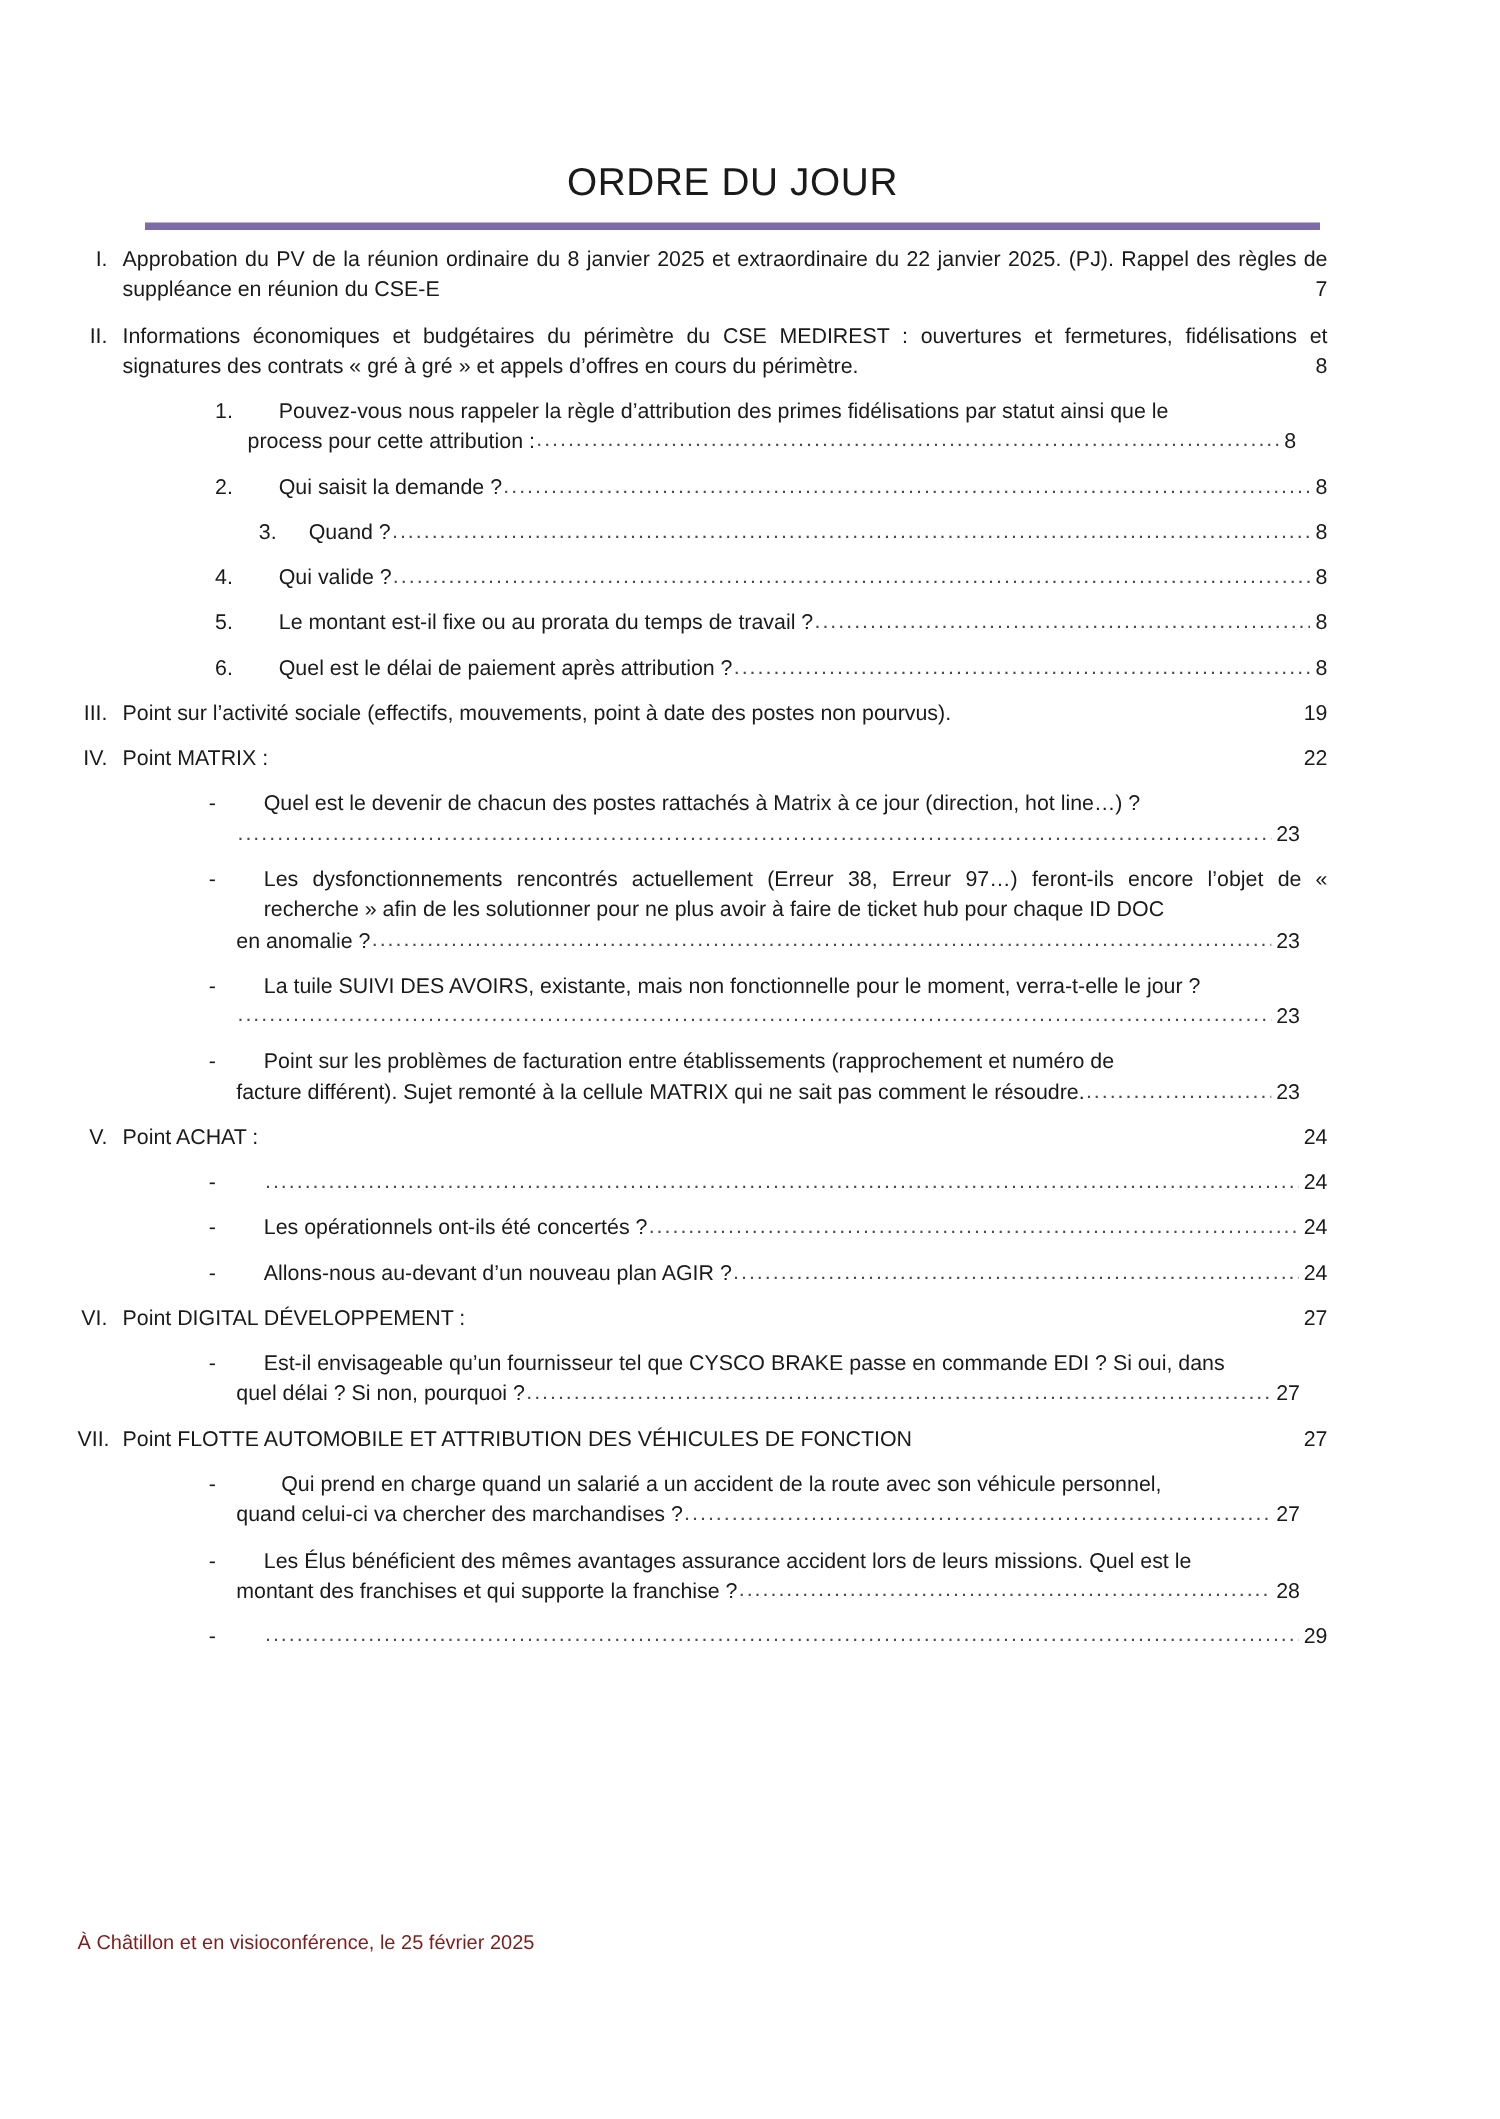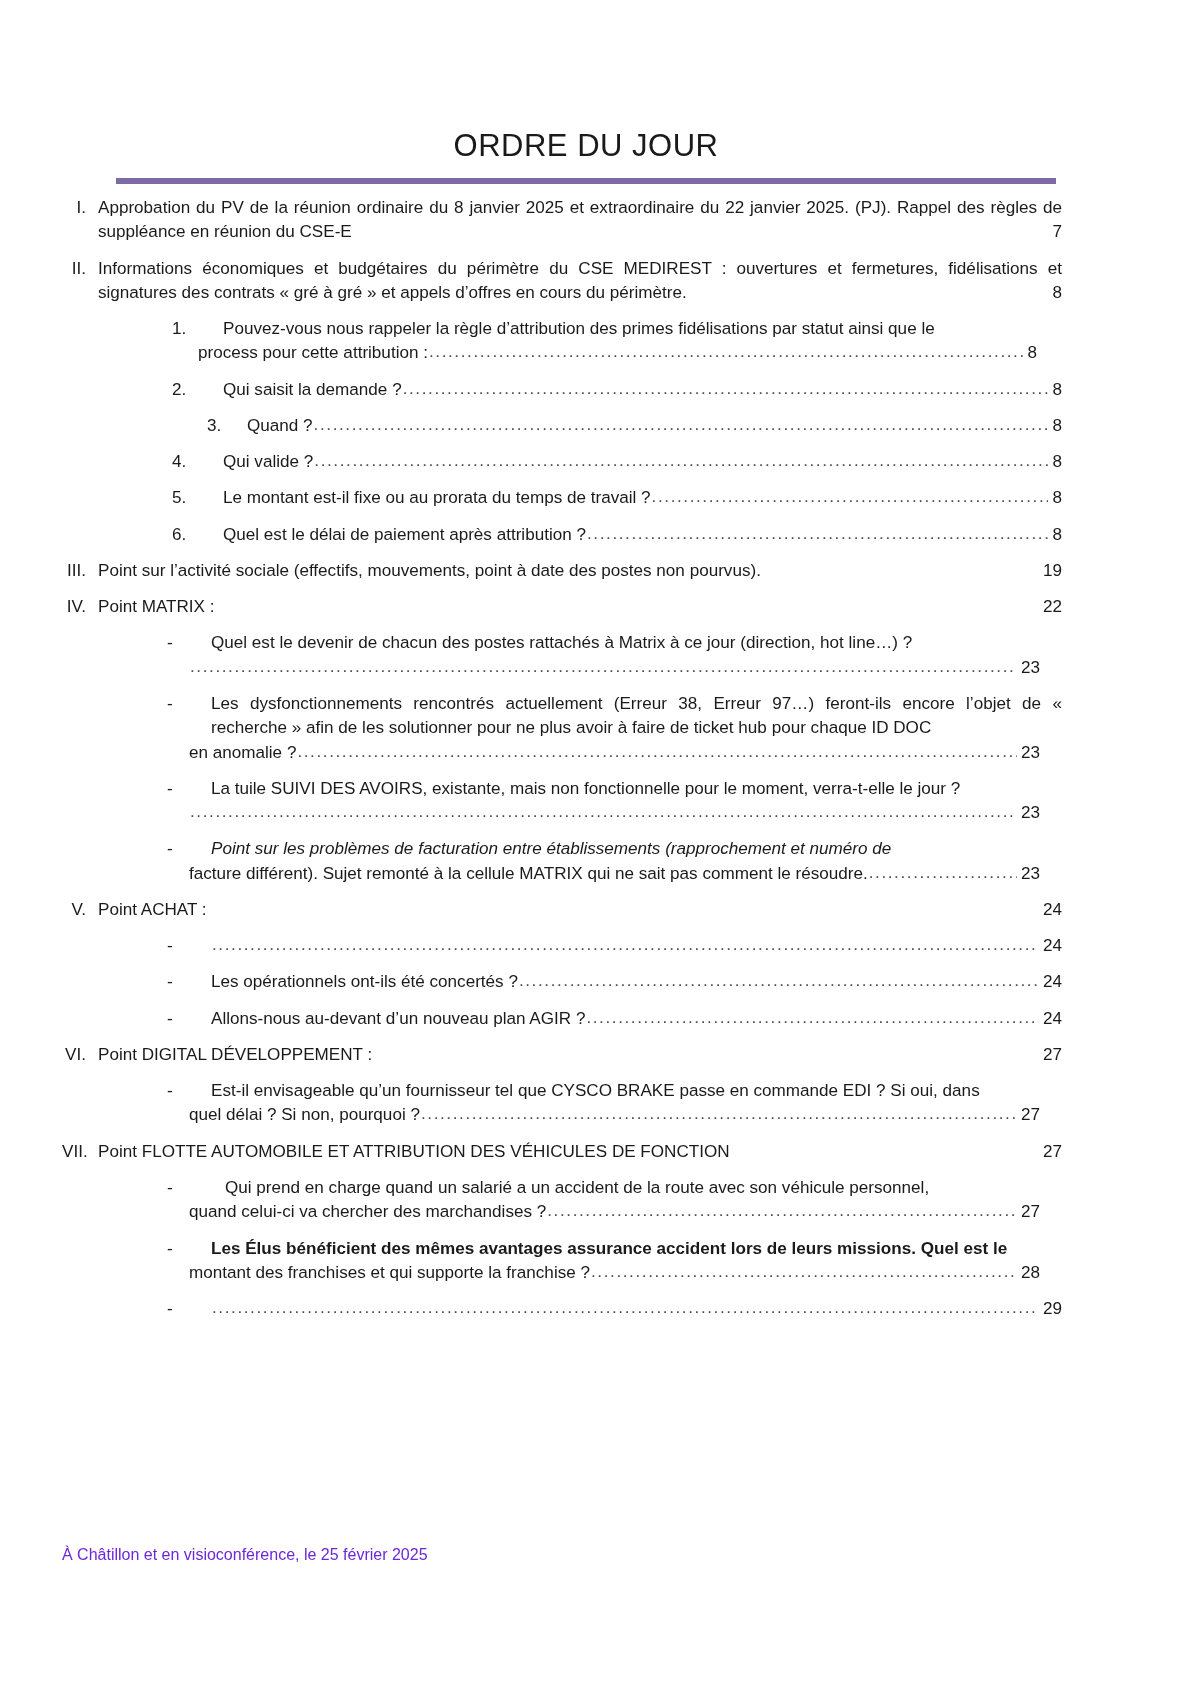--- a/index.html
+++ b/index.html
@@ -132,21 +132,21 @@
   }
   .dedent { margin-left: -25px; }
   .dedent2 { margin-left: -22px; }
 
   
   .footer {
     position: absolute;
     left: 62px;
     top: 1545px;
     font-size: 16px;
-    color: #6d28d9;
+    color: #7f1d1d;
     line-height: 1.3;
   }
 </style>
 </head>
 <body>
 
 <div class="page">
 
   <div class="title-block">
     <h1 class="doc-title">ORDRE DU JOUR</h1>
@@ -272,21 +272,21 @@
           <span class="leader-row" style="margin-left: -22px;">
             <span class="leader-txt"></span>
             <span class="leader-fill">...................................................................................................................................................................................................................................................................</span>
             <span class="pgnum">23</span>
           </span>
         </span>
       </div>
       <div class="toc-line lvl2d">
         <span class="marker">-</span>
         <span class="body-col">
-          <span class="firstlines dedent2" style="display: block; text-align: justify; margin-left: 0px; font-style: italic;">Point sur les problèmes de facturation entre établissements (rapprochement et numéro de</span>
+          <span class="firstlines dedent2" style="display: block; text-align: justify; margin-left: 0px;">Point sur les problèmes de facturation entre établissements (rapprochement et numéro de</span>
           <span class="leader-row" style="margin-left: -22px;">
             <span class="leader-txt">facture différent). Sujet remonté à la cellule MATRIX qui ne sait pas comment le résoudre.</span>
             <span class="leader-fill">...................................................................................................................................................................................................................................................................</span>
             <span class="pgnum">23</span>
           </span>
         </span>
       </div>
       <div class="toc-line lvl1 justify">
         <span class="marker">V.</span>
         <span class="body-col" style="padding-right: 0px;">
@@ -355,21 +355,21 @@
           <span class="leader-row" style="margin-left: -22px;">
             <span class="leader-txt">quand celui-ci va chercher des marchandises ?</span>
             <span class="leader-fill">...................................................................................................................................................................................................................................................................</span>
             <span class="pgnum">27</span>
           </span>
         </span>
       </div>
       <div class="toc-line lvl2d">
         <span class="marker">-</span>
         <span class="body-col">
-          <span class="firstlines dedent2" style="display: block; text-align: justify; margin-left: 0px; font-weight: bold;">Les Élus bénéficient des mêmes avantages assurance accident lors de leurs missions. Quel est le</span>
+          <span class="firstlines dedent2" style="display: block; text-align: justify; margin-left: 0px;">Les Élus bénéficient des mêmes avantages assurance accident lors de leurs missions. Quel est le</span>
           <span class="leader-row" style="margin-left: -22px;">
             <span class="leader-txt">montant des franchises et qui supporte la franchise ?</span>
             <span class="leader-fill">...................................................................................................................................................................................................................................................................</span>
             <span class="pgnum">28</span>
           </span>
         </span>
       </div>
       <div class="toc-line lvl2d">
         <span class="marker">-</span>
         <span class="body-col">

